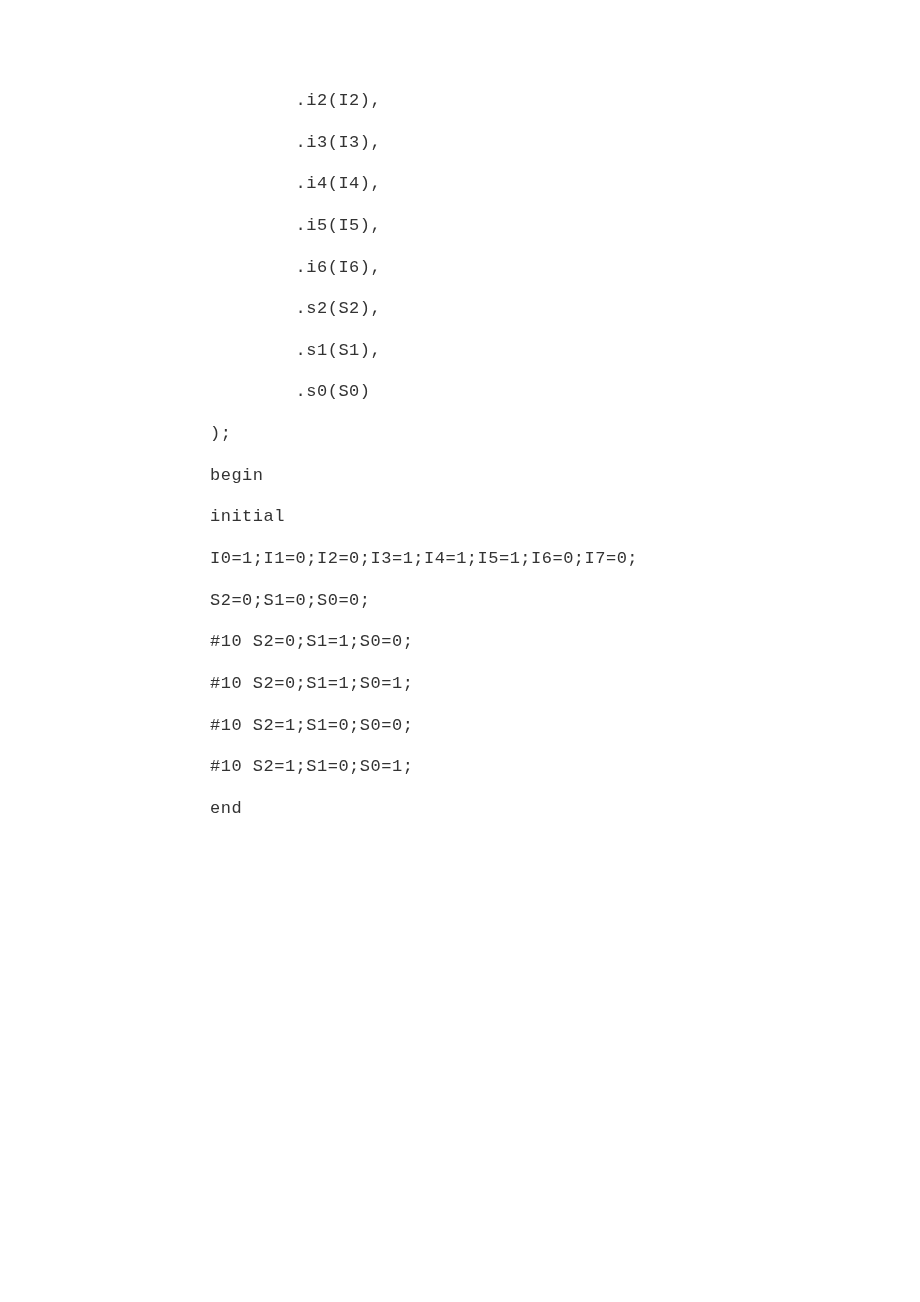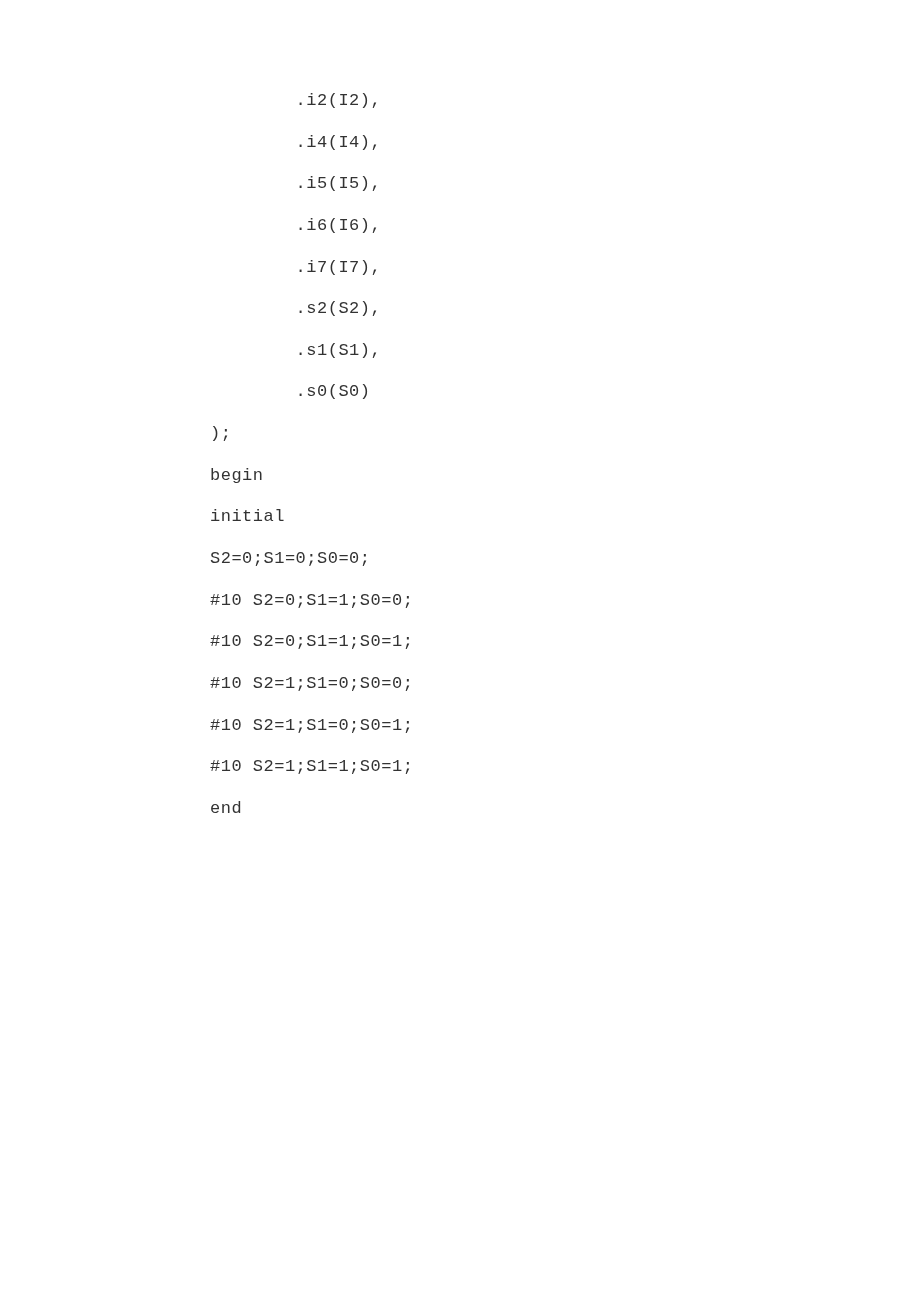--- a/index.html
+++ b/index.html
@@ -18,32 +18,32 @@
     }
     .code-line {
       white-space: pre;
     }
   </style>
 </head>
 <body>
 
 <div class="page">
   <div class="code-line">        .i2(I2),</div>
+  <div class="code-line">        .i3(I3),</div>
   <div class="code-line">        .i4(I4),</div>
   <div class="code-line">        .i5(I5),</div>
   <div class="code-line">        .i6(I6),</div>
-  <div class="code-line">        .i7(I7),</div>
   <div class="code-line">        .s2(S2),</div>
   <div class="code-line">        .s1(S1),</div>
   <div class="code-line">        .s0(S0)</div>
   <div class="code-line">);</div>
   <div class="code-line"></div>
   <div class="code-line">begin</div>
   <div class="code-line">initial</div>
+  <div class="code-line">I0=1;I1=0;I2=0;I3=1;I4=1;I5=1;I6=0;I7=0;</div>
   <div class="code-line"></div>
   <div class="code-line">S2=0;S1=0;S0=0;</div>
   <div class="code-line">#10 S2=0;S1=1;S0=0;</div>
   <div class="code-line">#10 S2=0;S1=1;S0=1;</div>
   <div class="code-line">#10 S2=1;S1=0;S0=0;</div>
   <div class="code-line">#10 S2=1;S1=0;S0=1;</div>
-  <div class="code-line">#10 S2=1;S1=1;S0=1;</div>
   <div class="code-line">end</div>
 </div>
 
 </body></html>

